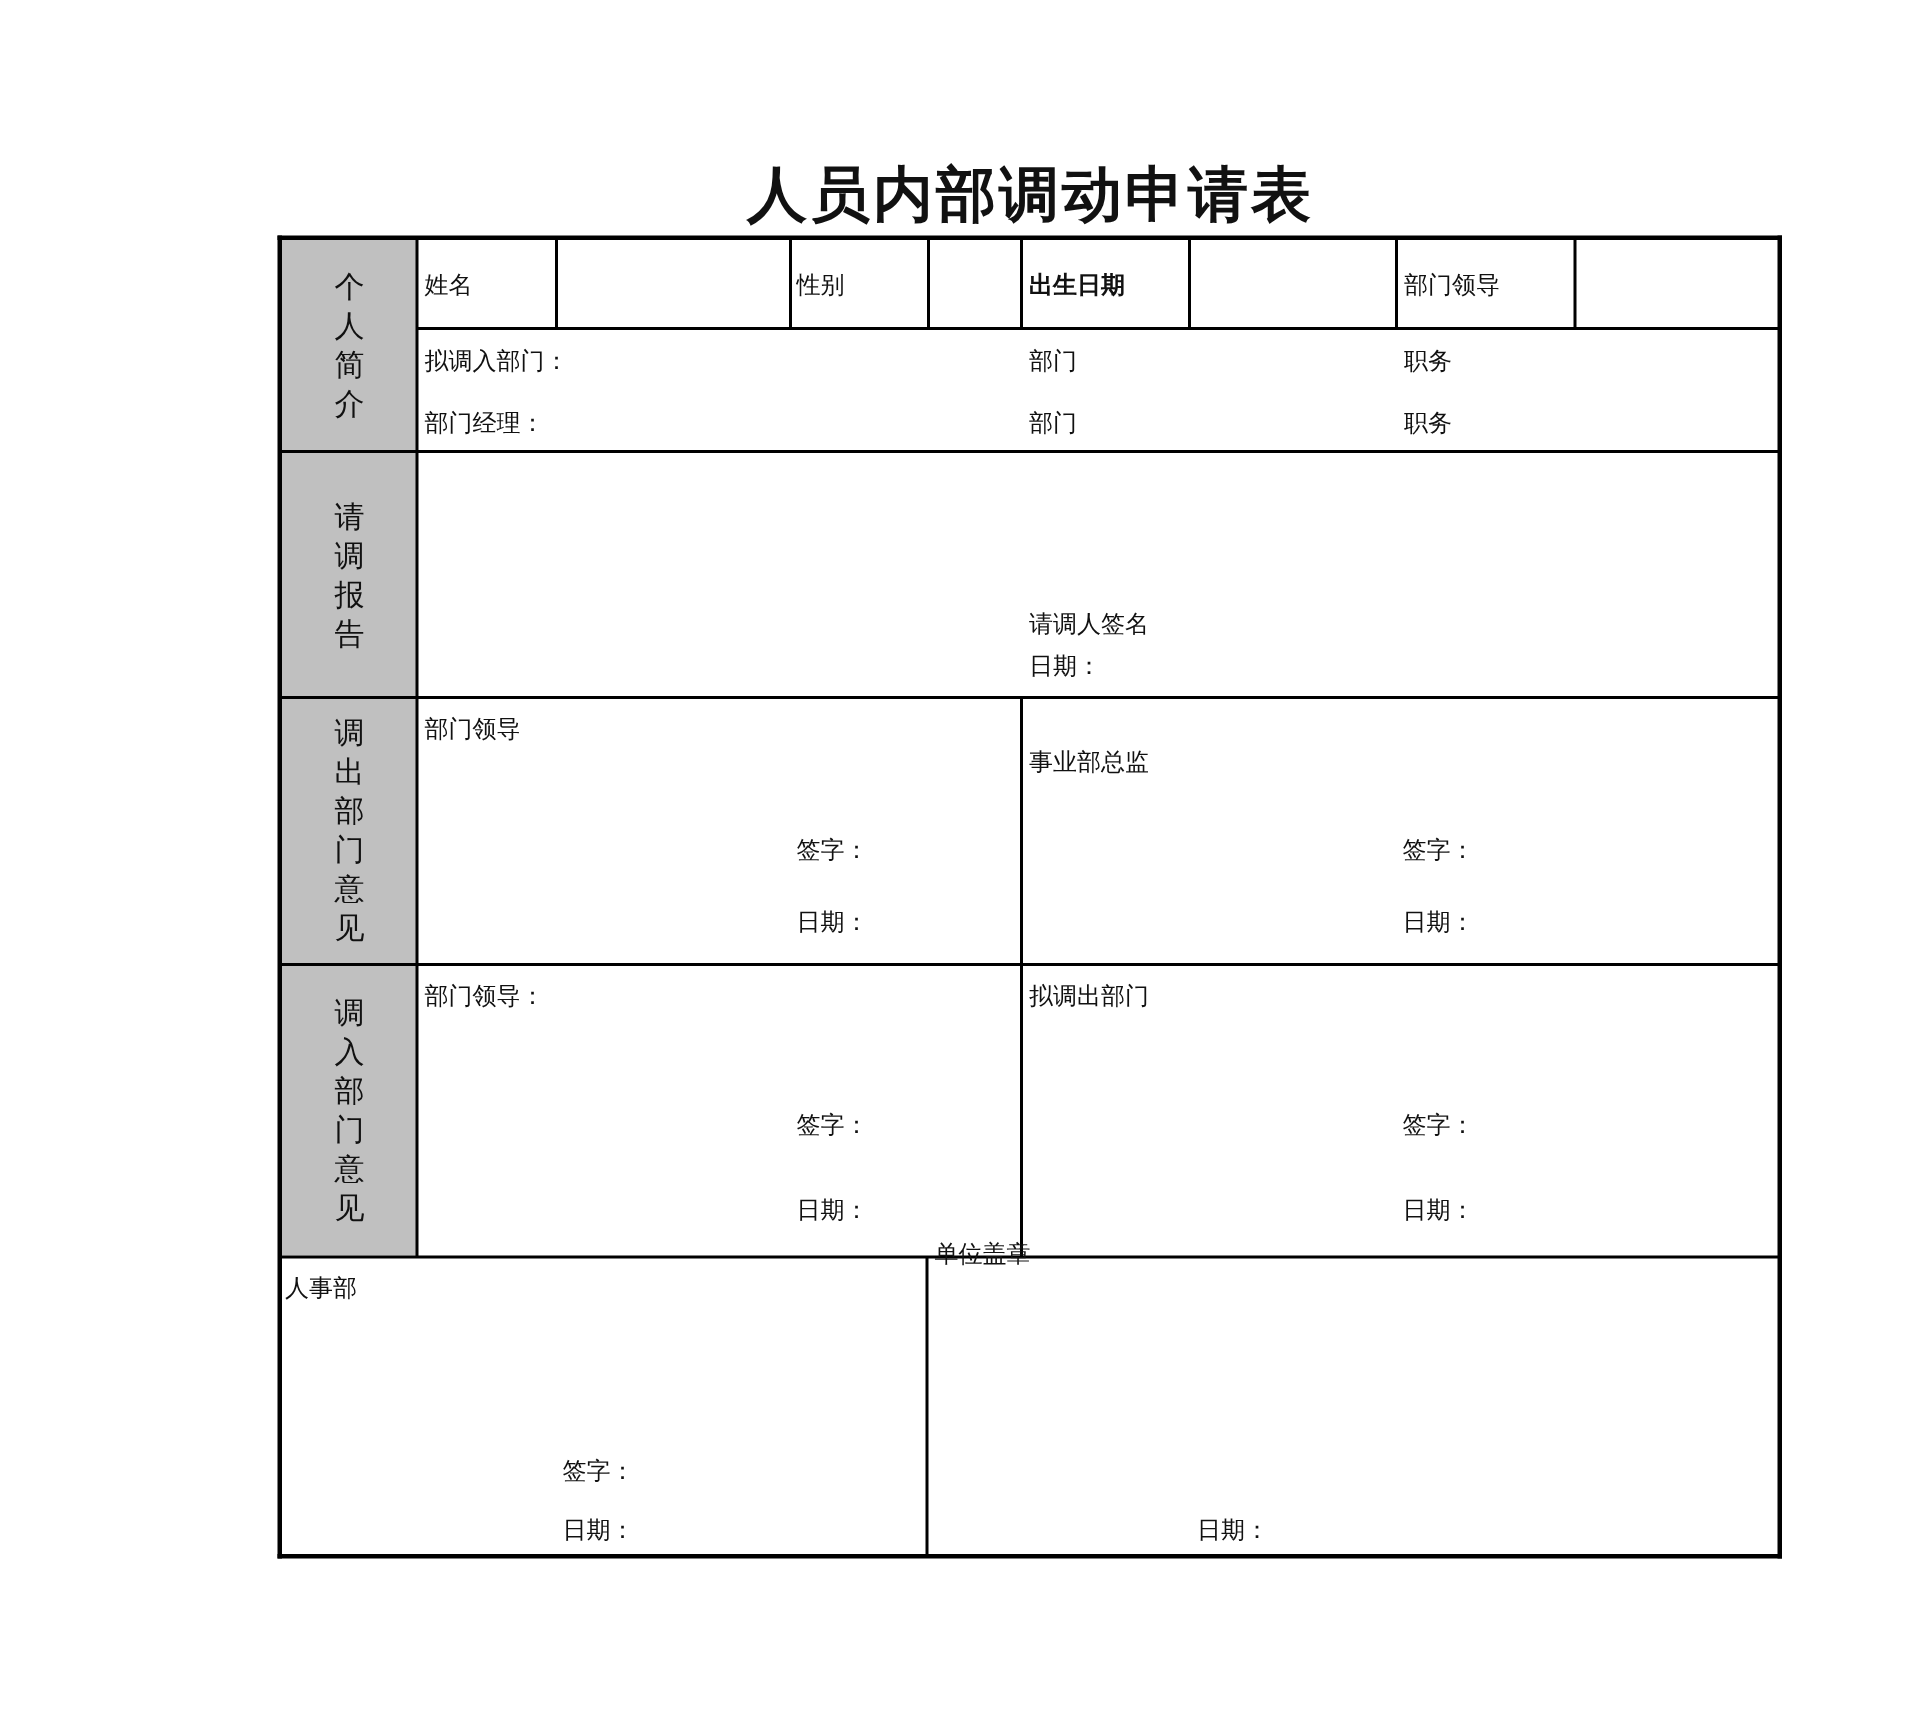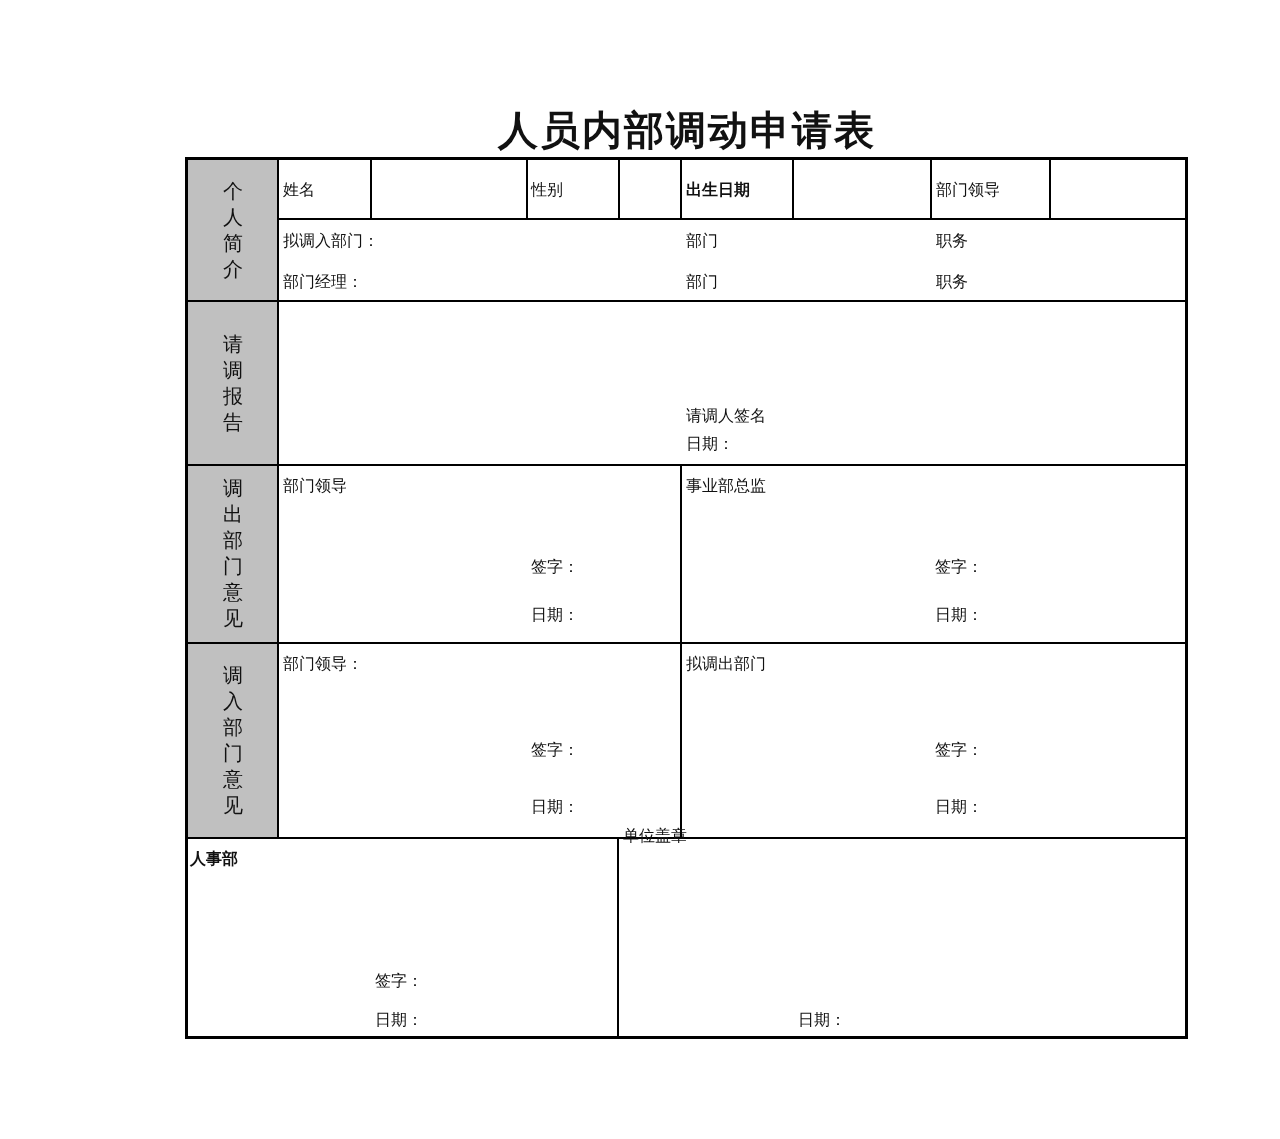--- a/index.html
+++ b/index.html
@@ -85,36 +85,36 @@
   <div>调</div>
   <div>出</div>
   <div>部</div>
   <div>门</div>
   <div>意</div>
   <div>见</div>
 </div>
 <div class="txt" style="left:283px;top:474px;">部门领导</div>
 <div class="txt" style="left:531px;top:555px;">签字：</div>
 <div class="txt" style="left:531px;top:603px;">日期：</div>
-<div class="txt" style="left:686px;top:474px;">事业部总监</div>
+<div class="txt" style="left:686px;top:496px;">事业部总监</div>
 <div class="txt" style="left:935px;top:555px;">签字：</div>
 <div class="txt" style="left:935px;top:603px;">日期：</div>
 
 <div class="vtext" style="left:218px;top:662px;">
   <div>调</div>
   <div>入</div>
   <div>部</div>
   <div>门</div>
   <div>意</div>
   <div>见</div>
 </div>
 <div class="txt" style="left:283px;top:652px;">部门领导：</div>
 <div class="txt" style="left:531px;top:738px;">签字：</div>
 <div class="txt" style="left:531px;top:795px;">日期：</div>
 <div class="txt" style="left:686px;top:652px;">拟调出部门</div>
 <div class="txt" style="left:935px;top:738px;">签字：</div>
 <div class="txt" style="left:935px;top:795px;">日期：</div>
 
-<div class="txt" style="left:190px;top:847px;font-weight:bold;">人事部</div>
+<div class="txt" style="left:190px;top:847px;">人事部</div>
 <div class="txt" style="left:375px;top:969px;">签字：</div>
 <div class="txt" style="left:375px;top:1008px;">日期：</div>
 <div class="txt" style="left:623px;top:824px;">单位盖章</div>
 <div class="txt" style="left:798px;top:1008px;">日期：</div>
 
 </body></html>

